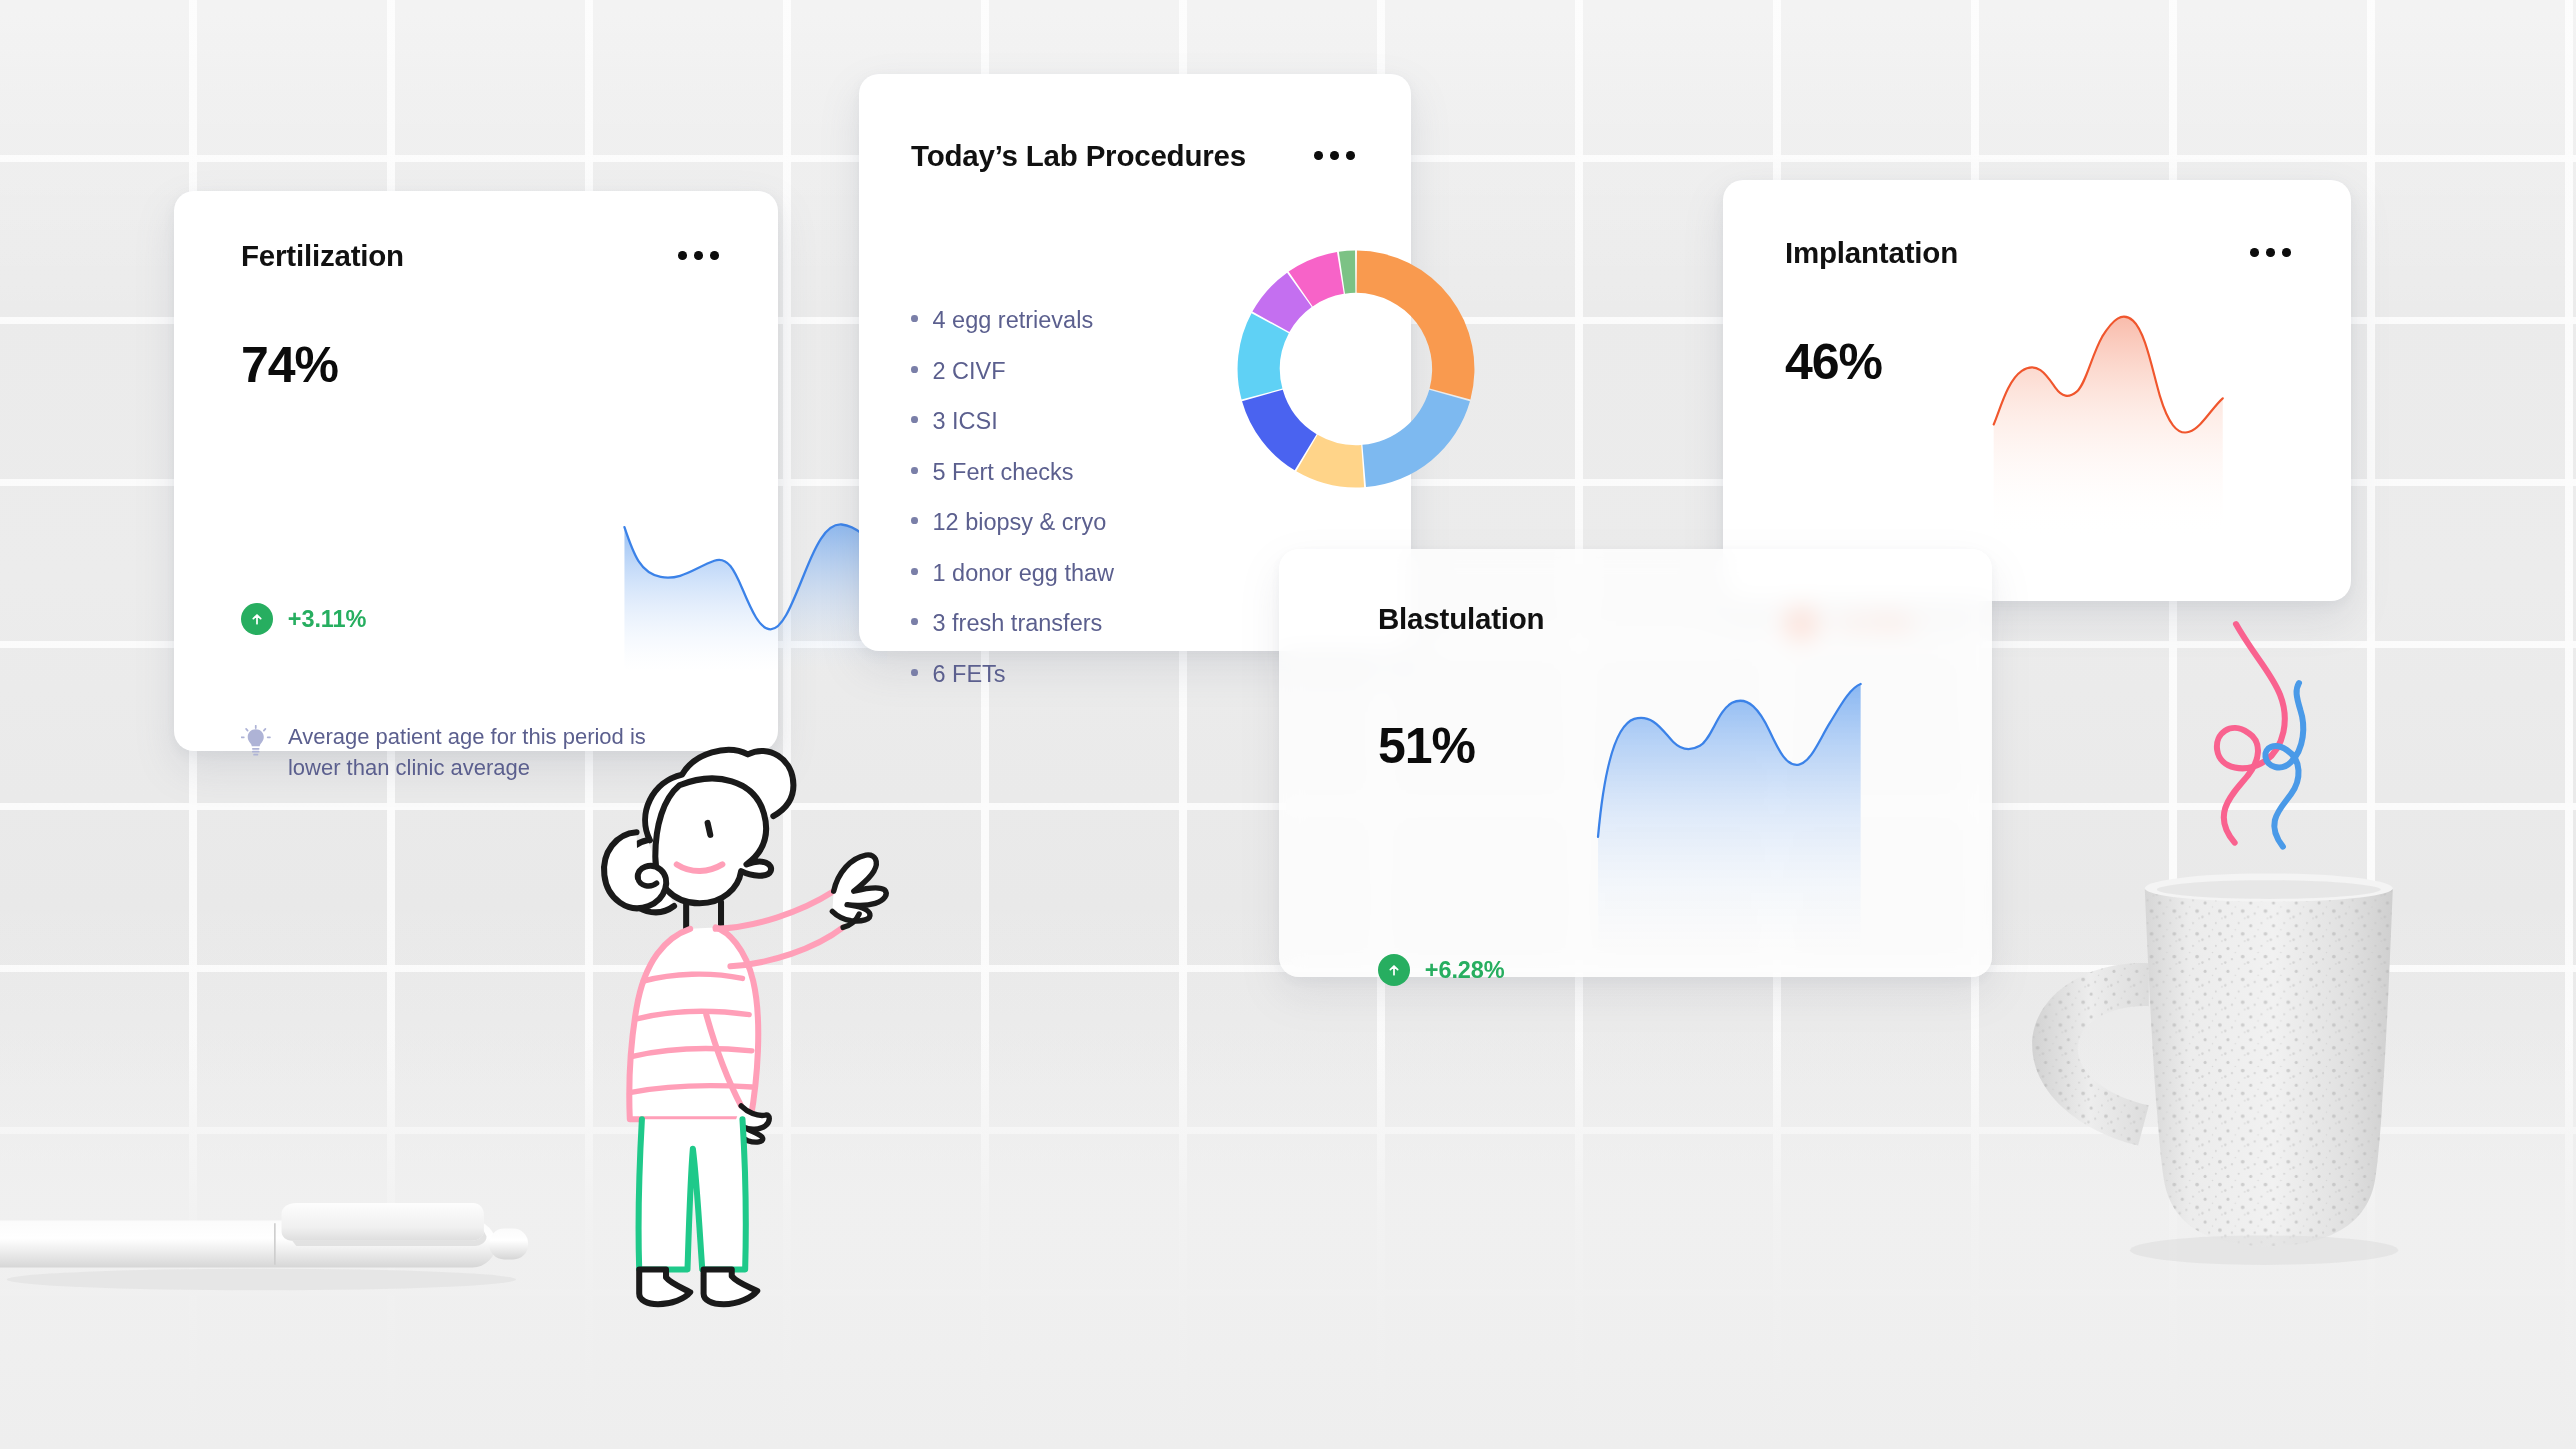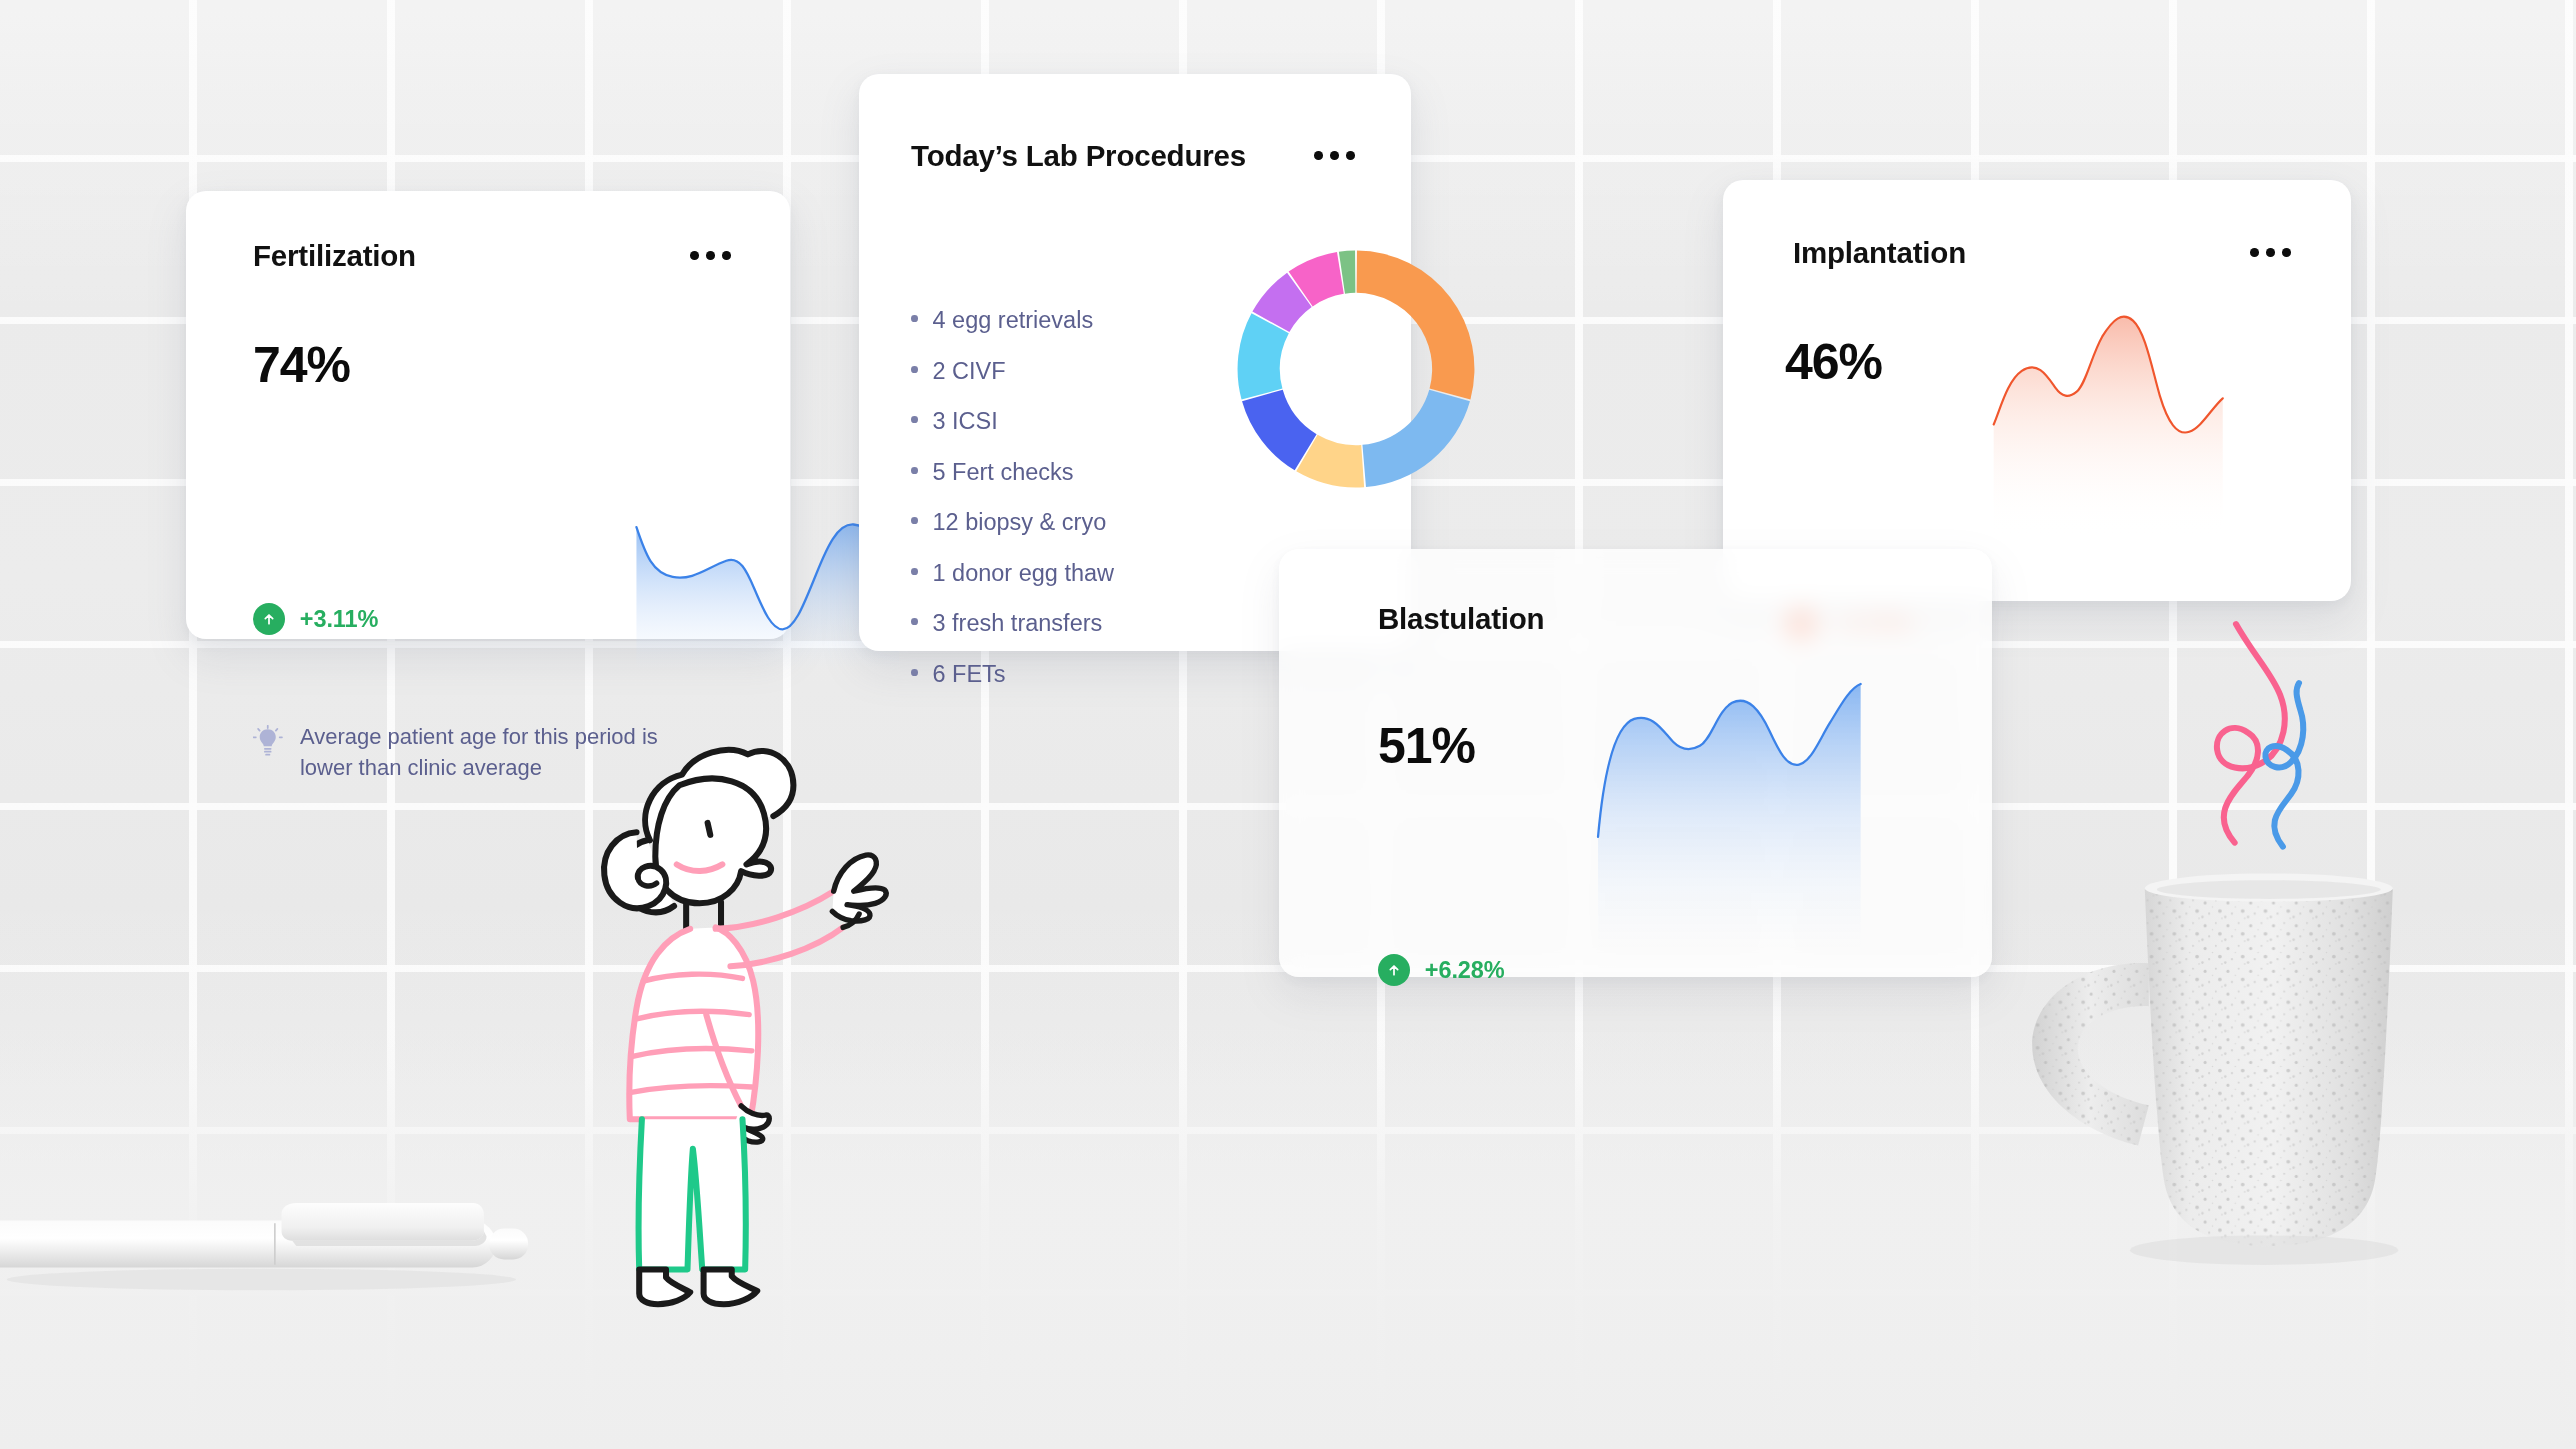--- a/index.html
+++ b/index.html
@@ -38,21 +38,21 @@
 
   .delta{display:flex;align-items:center;gap:14.8px;}
   .delta-badge{width:32px;height:32px;border-radius:50%;display:flex;align-items:center;justify-content:center;flex:0 0 auto;}
   .delta-badge svg{width:16px;height:16px;display:block;}
   .delta-txt{font-size:23.5px;font-weight:700;letter-spacing:-0.1px;}
 
   .spark{position:absolute;}
   .spark svg{display:block;width:100%;height:100%;}
 
   
-  #card-fertilization{left:186px;top:191px;width:604px;height:448px;}
+  #card-fertilization{left:174px;top:191px;width:604px;height:560px;}
   #card-fertilization .card-head{position:absolute;left:67px;right:55px;top:50px;}
   #card-fertilization .bignum{position:absolute;left:67px;top:149px;}
   #card-fertilization .delta{position:absolute;left:67px;top:412px;}
   #card-fertilization .spark{left:429px;top:312px;width:295px;height:168px;}
 
   .tip{position:absolute;left:67px;top:530px;right:60px;display:flex;gap:17.4px;align-items:flex-start;}
   .tip-icon{flex:0 0 auto;margin-top:4px;}
   .tip-icon svg{width:29.5px;height:34px;display:block;}
   .tip-text{font-size:22px;line-height:1.42;color:#5b5f8e;font-weight:400;max-width:402px;}
 
@@ -60,21 +60,21 @@
   #card-lab{left:859px;top:74px;width:552px;height:577px;}
   #card-lab .card-head{position:absolute;left:52px;right:52px;top:67px;}
   .lab-list{position:absolute;left:52px;top:208px;list-style:none;margin:0;padding:0;}
   .lab-list li{display:flex;align-items:baseline;gap:14.8px;font-size:23.5px;color:#5b5f8e;line-height:1;margin-bottom:24px;margin-top:27px;}
   .lab-list li .bl{width:6.7px;height:6.7px;border-radius:50%;background:#7a7fa8;flex:0 0 auto;transform:translateY(-6px);}
   #donut{position:absolute;left:356px;top:154px;width:282px;height:282px;}
   #donut svg{width:100%;height:100%;display:block;}
 
   
   #card-implantation{left:1723px;top:180px;width:628px;height:421px;}
-  #card-implantation .card-head{position:absolute;left:62px;right:56px;top:58px;margin-left:8px;}
+  #card-implantation .card-head{position:absolute;left:62px;right:56px;top:58px;}
   #card-implantation .bignum{position:absolute;left:62px;top:157px;}
   #card-implantation .delta{position:absolute;left:62px;top:428px;}
   #card-implantation .spark{left:268px;top:409px;width:282px;height:151px;}
   #card-implantation .card-head{top:58px;}
 
   
   #card-blastulation{left:1279px;top:549px;width:713px;height:428px;
     background:rgba(255,255,255,.80);
     backdrop-filter:blur(12px);-webkit-backdrop-filter:blur(12px);
     box-shadow:0 17.4px 40px rgba(120,125,140,.13), 0 4px 12px rgba(120,125,140,.07);}

